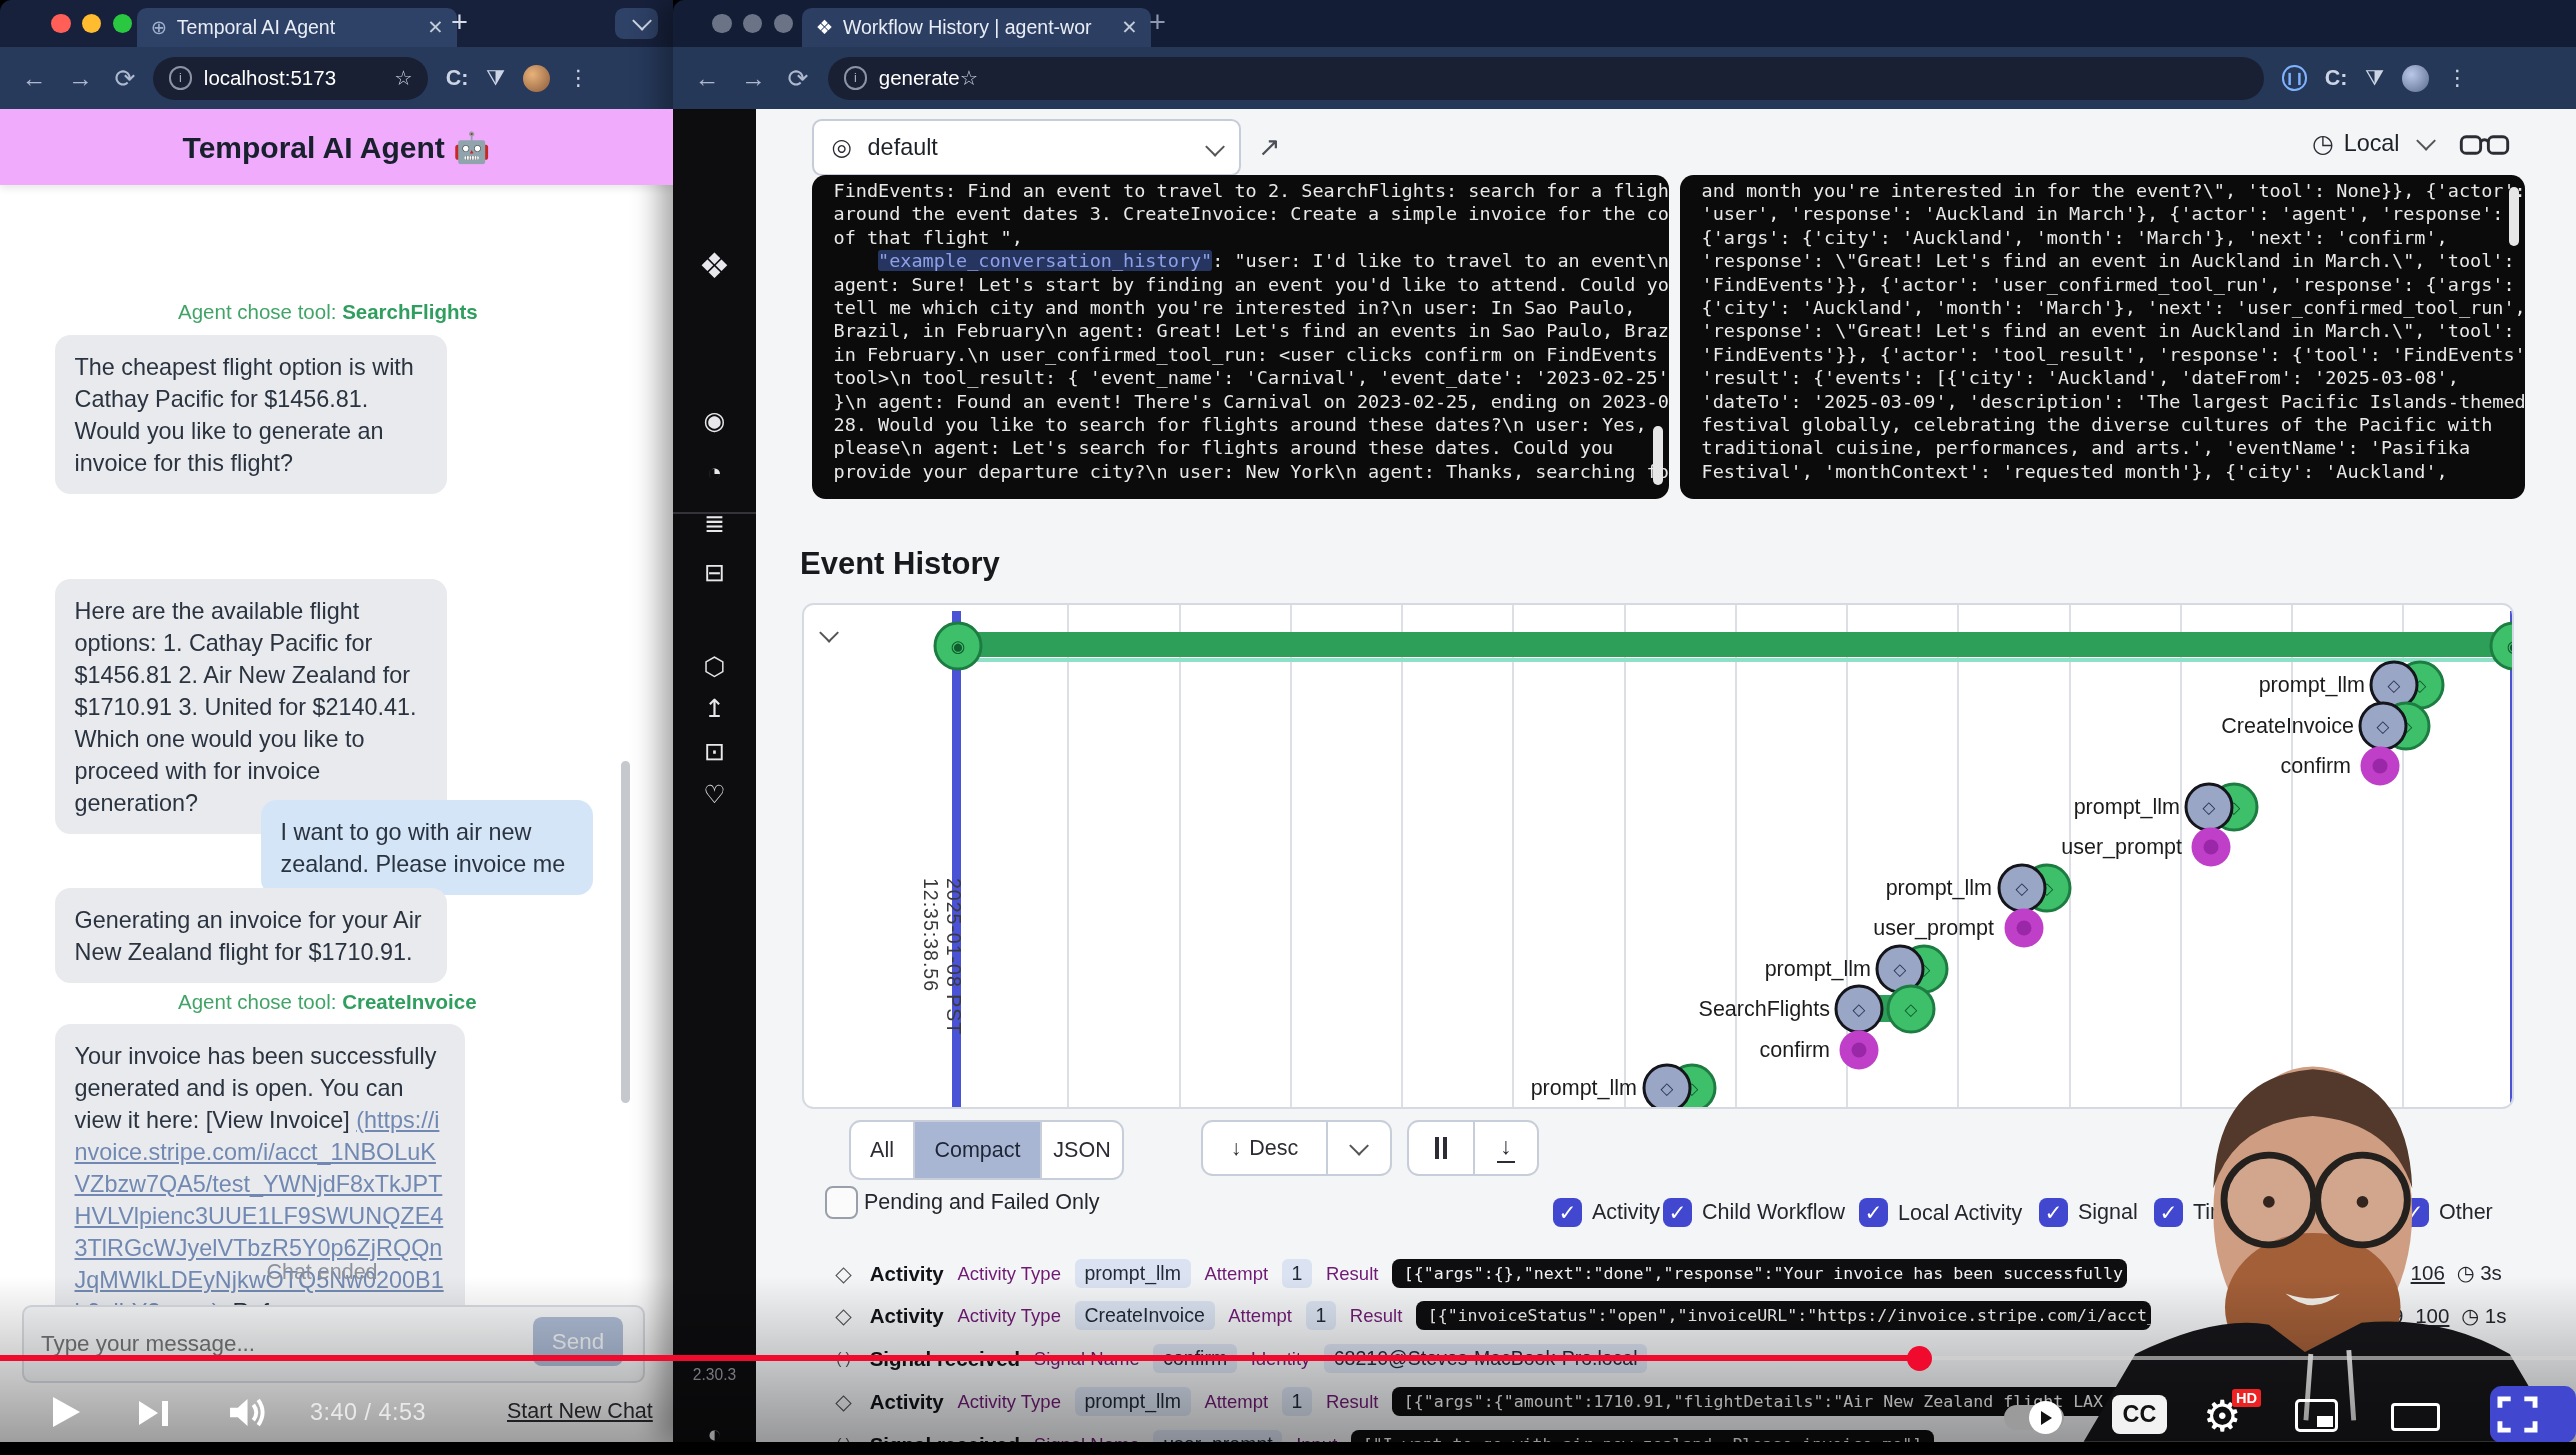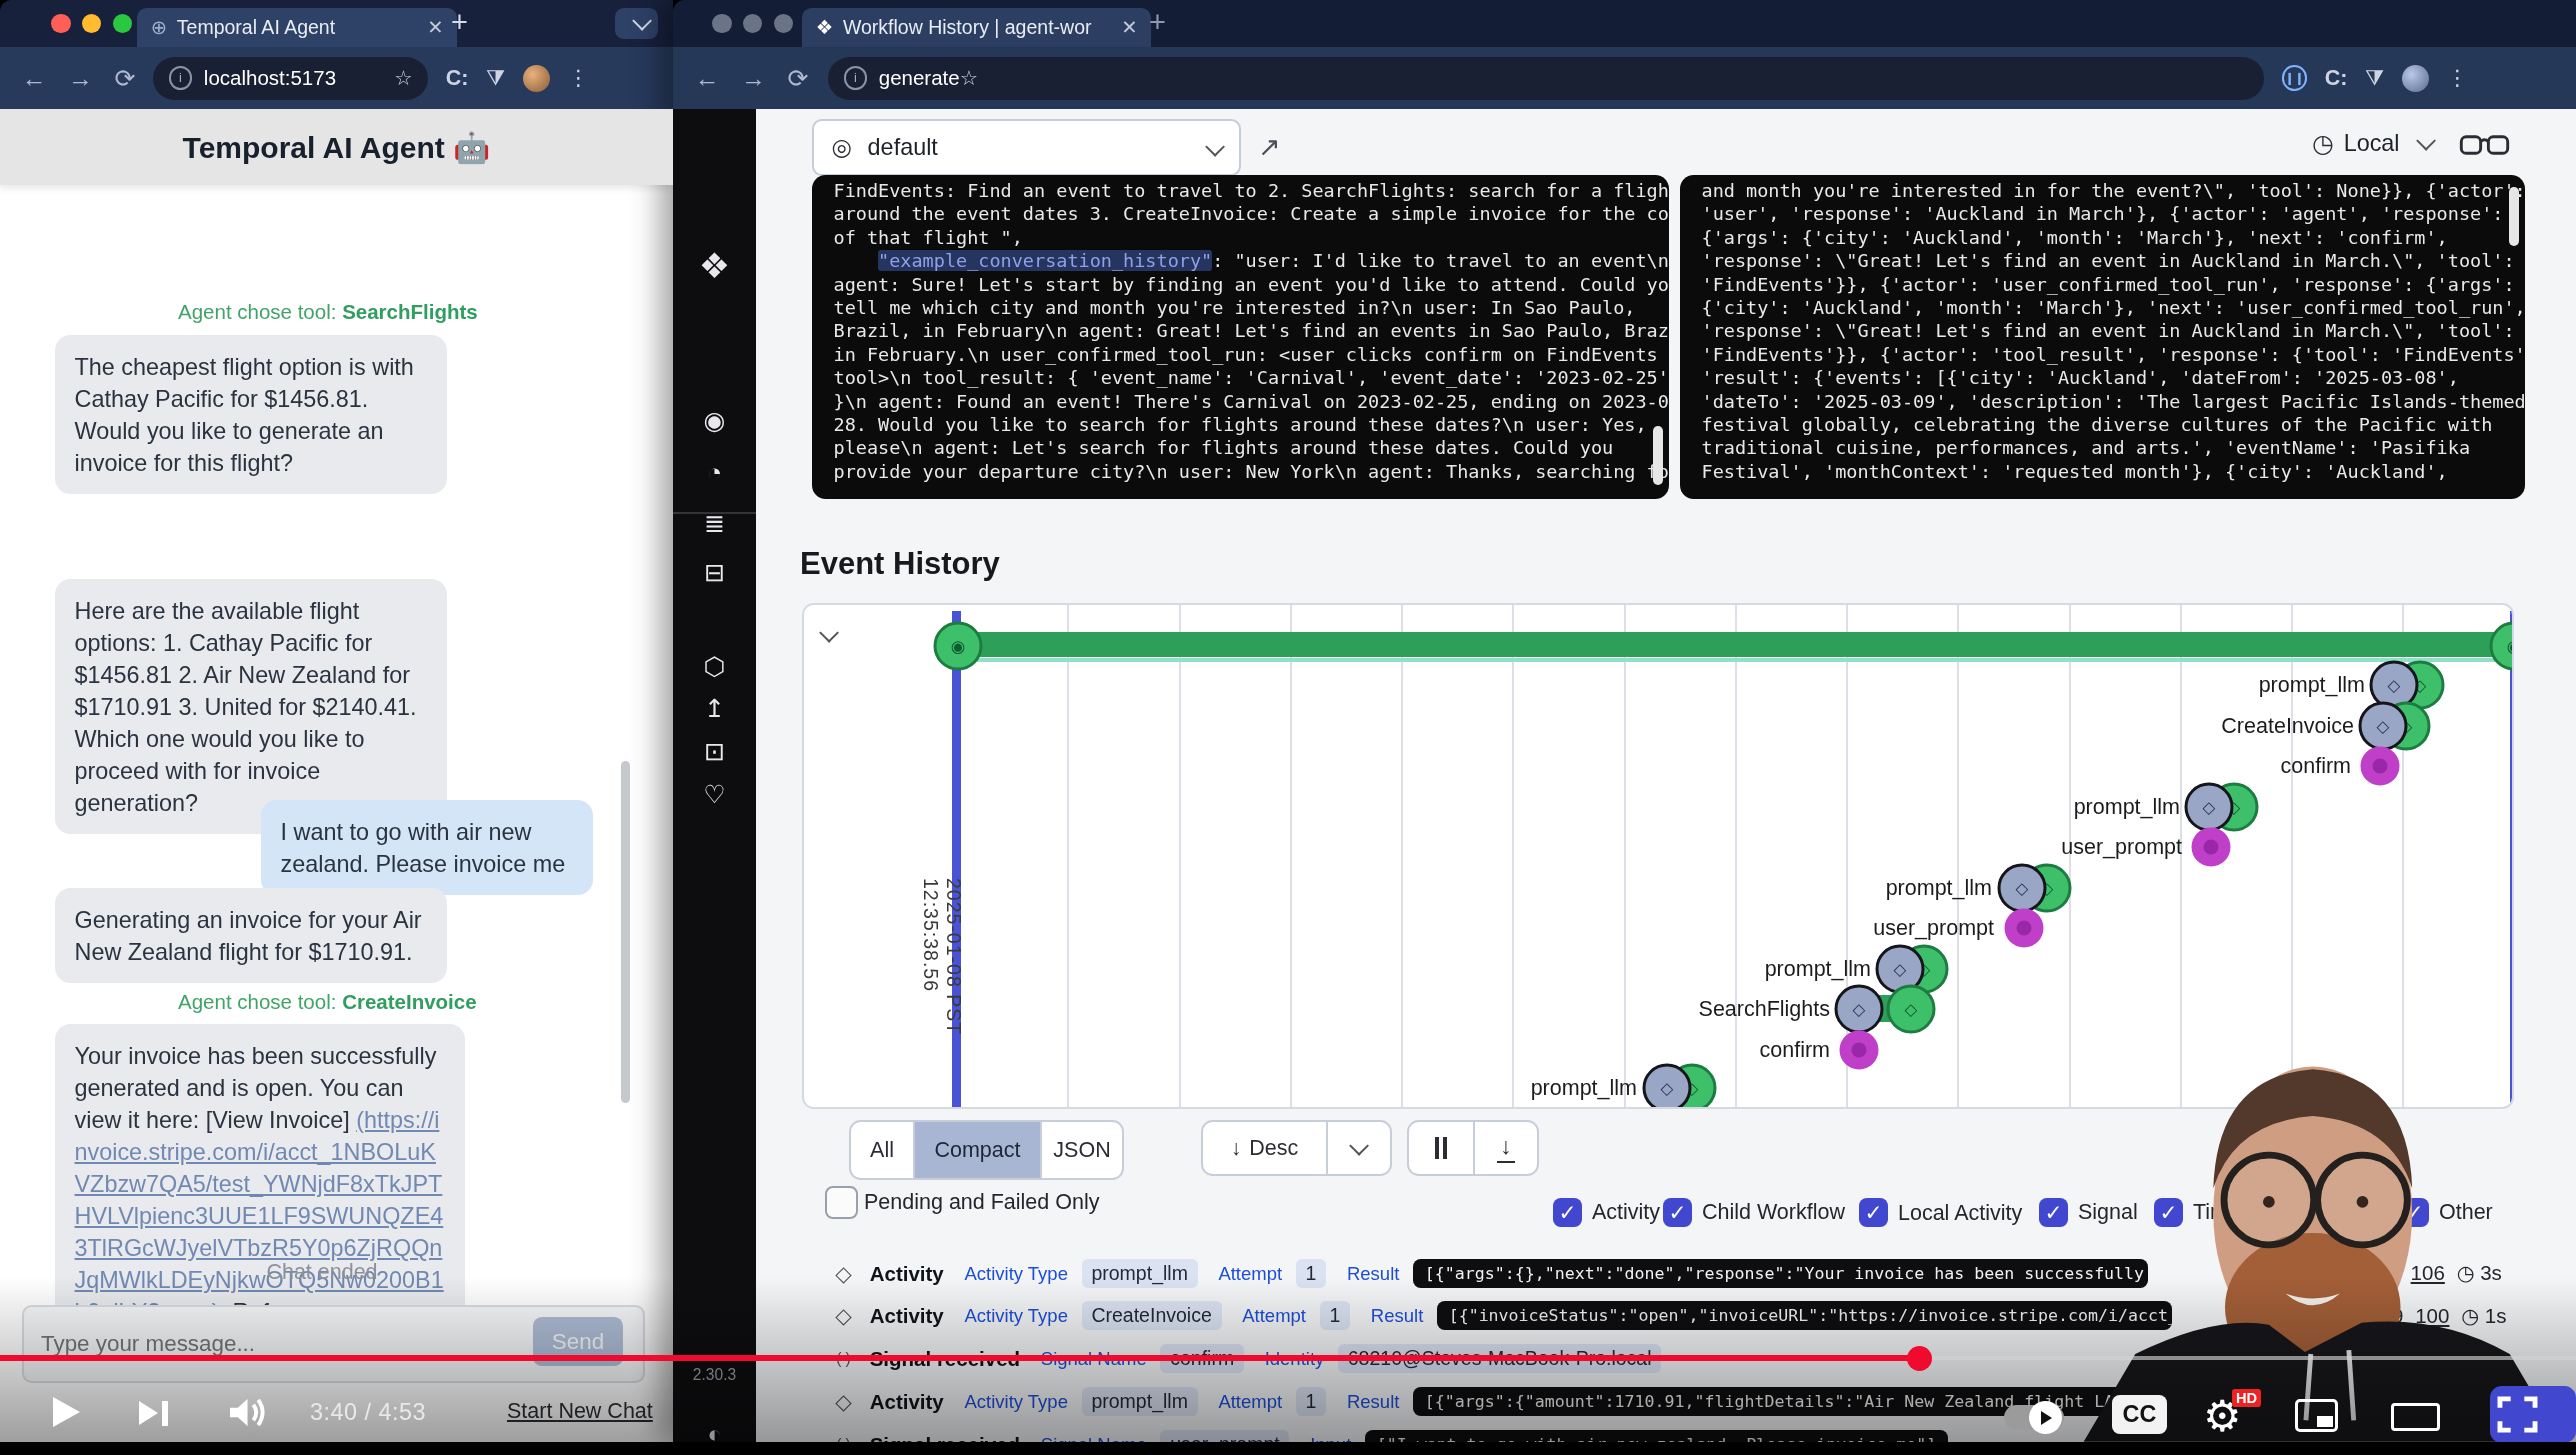--- a/index.html
+++ b/index.html
@@ -42,21 +42,21 @@
   .vdate{position:absolute;writing-mode:vertical-rl;font-size:19.5px;color:#3a3a3a;letter-spacing:1px;}
   .btn{border:2px solid #c8cdda;background:#fff;border-radius:11.7px;display:flex;align-items:center;justify-content:center;
        font-size:21.5px;color:#2c2c34;}
   .cb{position:absolute;width:29px;height:29px;border-radius:7.8px;}
   .cb.on{background:#4247d0;color:#fff;font-size:21.5px;display:flex;align-items:center;justify-content:center;}
   .cb.off{background:#fbfbfc;border:2px solid #9aa0ab;}
   .cblabel{position:absolute;font-size:21.5px;color:#23262c;white-space:nowrap;}
   .trow{position:absolute;left:820px;height:39px;display:flex;align-items:center;gap:13.7px;white-space:nowrap;}
   .trow .evicon{font-size:21.5px;color:#555;width:25px;text-align:center;}
   .trow b{font-size:20.5px;color:#101318;}
-  .tkey{font-size:18.5px;color:#1d4ed8;margin-left:7px;}
+  .tkey{font-size:18.5px;color:#701a75;margin-left:0;}
   .chip{background:#dbe3f2;border-radius:5.9px;padding:2.9px 9.8px;font-size:19.5px;color:#222a38;}
   .chip.dark{background:#0e0e10;color:#f2f2f2;font-family:"DejaVu Sans Mono",monospace;font-size:16.6px;
              padding:4.9px 11.7px;border-radius:7.8px;max-width:712px;overflow:hidden;}
   .ids{position:absolute;font-size:20.5px;color:#23262c;display:flex;gap:9.8px;align-items:center;}
   .ids u{margin-right:2px;}
   
   #vgrad{position:absolute;left:0;right:0;bottom:13.7px;height:166px;
          background:linear-gradient(to bottom,rgba(0,0,0,0),rgba(0,0,0,0.38));z-index:40;}
   #voverlay{position:absolute;inset:0;z-index:50;pointer-events:none;}
   #voverlay *{pointer-events:auto;}
@@ -92,21 +92,21 @@
         <span style="flex:1;">localhost:5173</span>
         <span style="color:#cdd5e4;">☆</span>
       </span>
       <span class="exticon" style="font-weight:bold;">C:</span>
       <span class="exticon">⧩</span>
       <span class="exticon" style="width:27px;height:27px;border-radius:50%;background:radial-gradient(circle at 35% 35%,#e8b27a,#8a5a3a);display:inline-block;"></span>
       <span class="exticon">⋮</span>
     </div>
 
     <div class="abs" style="left:0;top:109px;right:0;bottom:0;background:#fff;overflow:hidden;">
-      <div class="abs" style="left:0;top:0;right:0;height:76px;background:#e5e5e5;box-shadow:0 2.9px 7.8px rgba(0,0,0,0.10);z-index:3;display:flex;align-items:center;justify-content:center;">
+      <div class="abs" style="left:0;top:0;right:0;height:76px;background:#f0abfc;box-shadow:0 2.9px 7.8px rgba(0,0,0,0.10);z-index:3;display:flex;align-items:center;justify-content:center;">
         <span style="font-size:30px;font-weight:800;color:#17202c;">Temporal AI Agent 🤖</span>
       </div>
       <div id="chat" class="abs" style="left:0;top:76px;right:0;bottom:0;">
           <div class="caption" style="top: 115px; left: 178px;"><span>Agent chose tool: </span><b>SearchFlights</b></div>
           <div class="bubble agent" style="top: 150px; width: 353px;">The cheapest flight option is with Cathay Pacific for $1456.81. Would you like to generate an invoice for this flight?</div>
           <div class="bubble agent" style="top: 394px; width: 353px;">Here are the available flight options: 1. Cathay Pacific for $1456.81 2. Air New Zealand for $1710.91 3. United for $2140.41. Which one would you like to proceed with for invoice generation?</div>
           <div class="bubble user" style="top: 599px; right: 80px; width: 293px; margin-top: 16px;">I want to go with air new zealand. Please invoice me</div>
           <div class="bubble agent" style="top: 703px; width: 353px;">Generating an invoice for your Air New Zealand flight for $1710.91.</div>
           <div class="caption" style="top: 805px; left: 178px;"><span>Agent chose tool: </span><b>CreateInvoice</b></div>
           <div class="bubble agent" style="top: 839px; width: 371px;"><span>Your invoice has been successfully generated and is open. You can view it here: [View Invoice] </span><a class="chatlink">(https://invoice.stripe.com/i/acct_1NBOLuKVZbzw7QA5/test_YWNjdF8xTkJPTHVLVlpienc3UUE1LF9SWUNQZE43TlRGcWJyelVTbzR5Y0p6ZjRQQnJqMWlkLDEyNjkwOTQ5Nw0200B1h9pihY?s=ap).</a><span> Reference: 9AB8A670-0001.</span></div>

